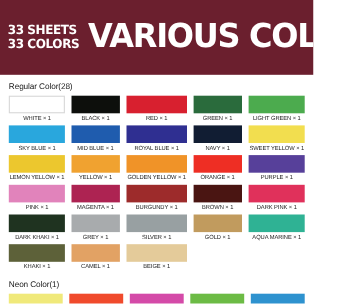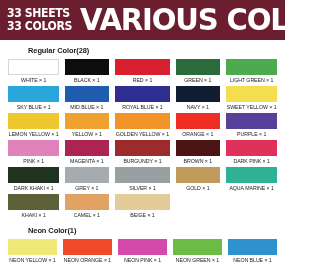--- a/index.html
+++ b/index.html
@@ -10,21 +10,21 @@
     width: 285px;
     height: 276px;
     background: #ffffff;
     font-family: "Liberation Sans", sans-serif;
     overflow: hidden;
   }
 
   
   .banner {
     width: 285px;
-    height: 40px;
+    height: 68px;
     background: #6b1f2e;
     display: flex;
     align-items: center;
     padding: 0 0 0 7px;
     box-sizing: border-box;
     overflow: hidden;
   }
   .banner-left {
     display: flex;
     flex-direction: column;
@@ -56,23 +56,23 @@
     transform-origin: left center;
   }
 
   
   .content {
     padding: 6px 8px 0 8px;
     box-sizing: border-box;
   }
   .section-title {
     font-size: 7.5px;
-    font-weight: 700;
+    font-weight: 400;
     color: #1a1a1a;
-    margin: 0 0 4px 20px;
+    margin: 0 0 4px 0;
     letter-spacing: -0.1px;
     font-family: "Liberation Sans", sans-serif;
   }
   .section-title.neon { margin-top: 5px; }
 
   .grid {
     display: grid;
     grid-template-columns: repeat(5, 1fr);
     column-gap: 6px;
     row-gap: 0px;

